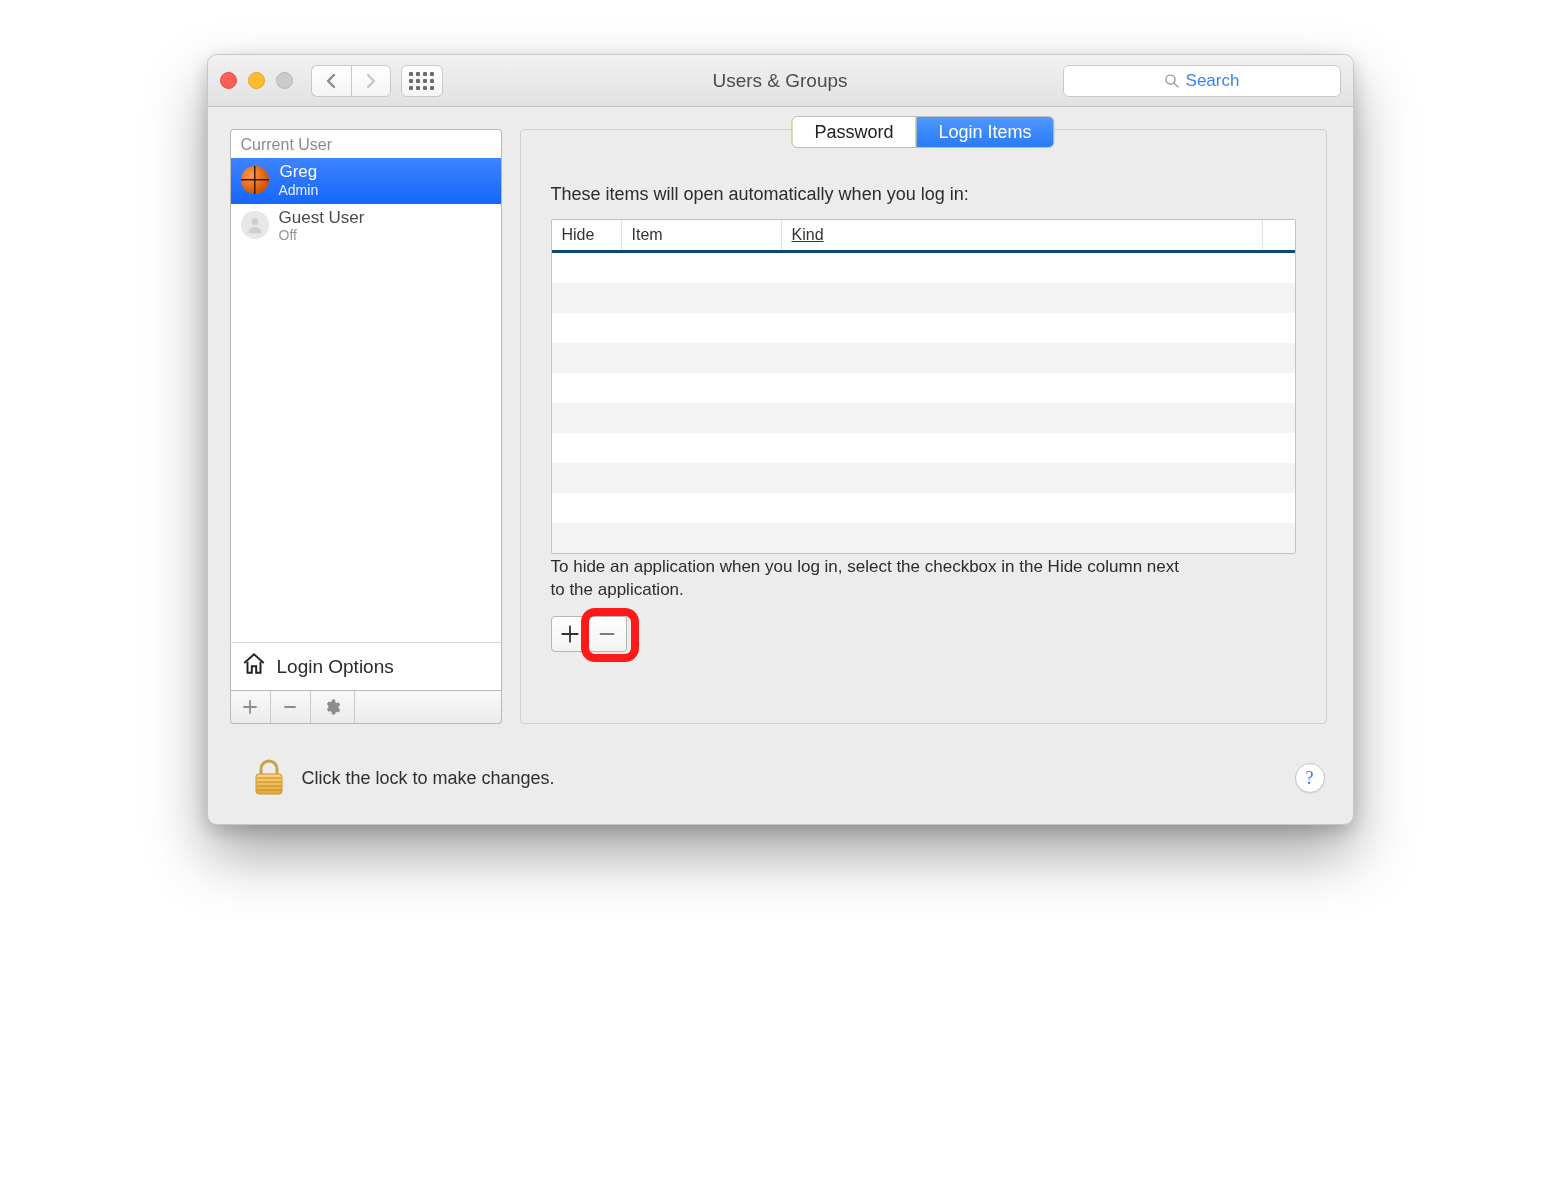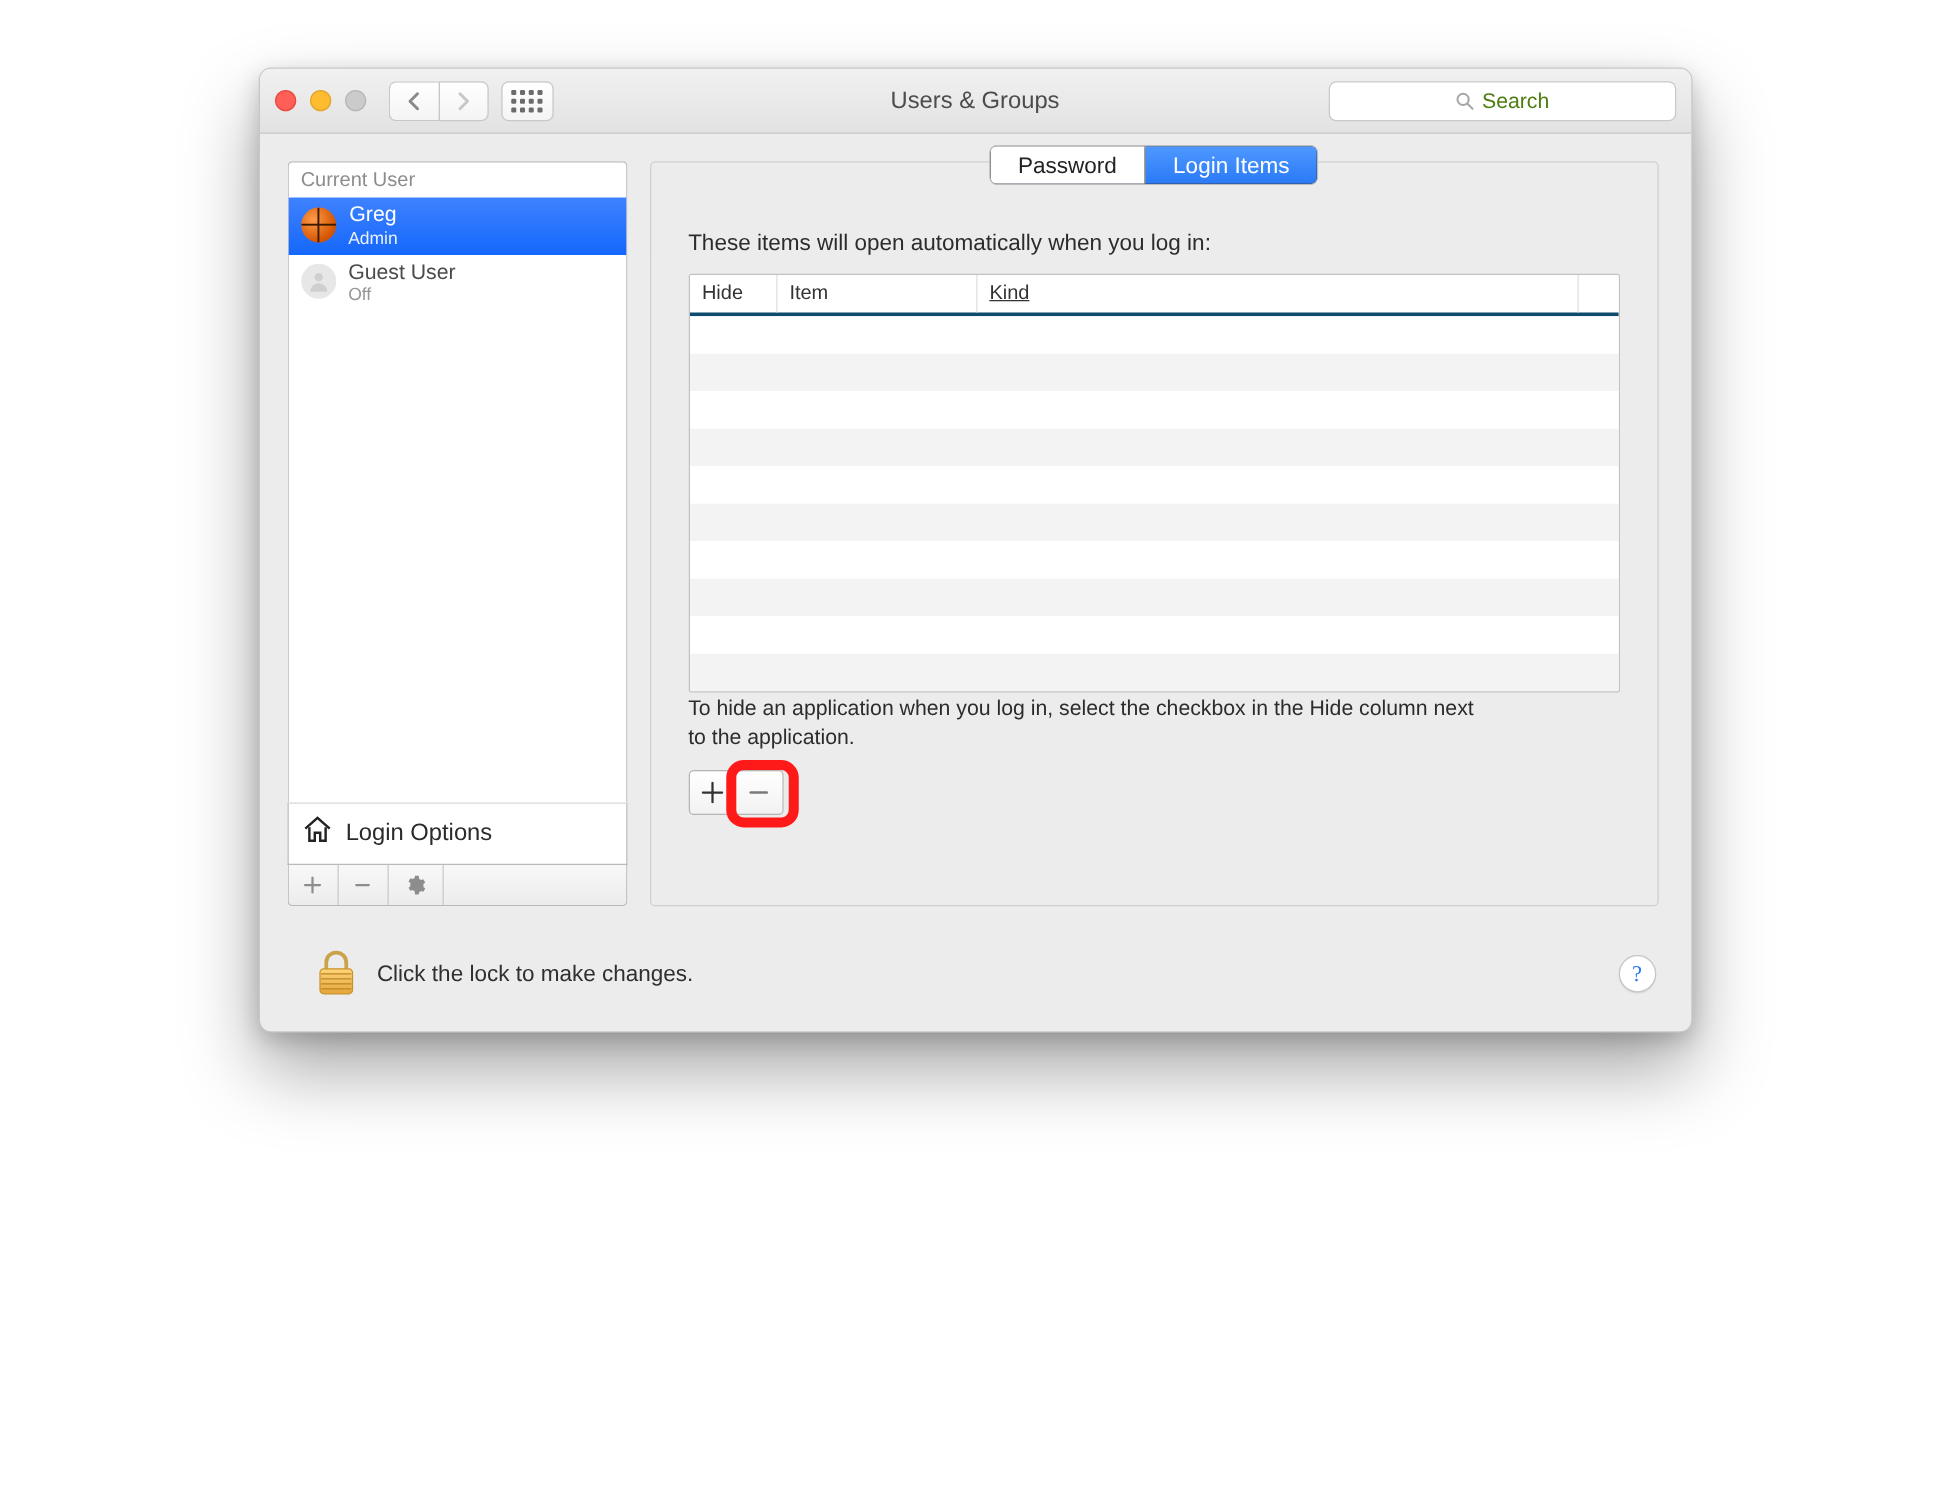--- a/index.html
+++ b/index.html
@@ -76,21 +76,21 @@
     margin-left:auto;
     width: 278px;
     height: 32px;
     border-radius: 6px;
     background: #fff;
     border: 1px solid #c9c9c9;
     display:flex;
     align-items:center;
     justify-content:center;
     gap:6px;
-    color:#4d7c0f;
+    color:#3b82f6;
     font-size:17px;
   }
 
   
   .body {
     padding: 22px 26px 18px 22px;
     display:flex;
     gap: 18px;
   }
 
@@ -194,21 +194,21 @@
   
   .tabs {
     display:flex;
     position:absolute;
     top:-14px;
     left:50%;
     transform:translateX(-50%);
     border:1px solid #bcbcbc;
     border-radius:6px;
     overflow:hidden;
-    background:#0f172a;
+    background:#bef264;
     box-shadow: 0 1px 0 rgba(255,255,255,.6) inset;
   }
   .tab {
     height:30px;
     padding: 0 22px;
     font-size:18px;
     display:flex; align-items:center;
     background:#fff;
     color:#222;
     border:none;

